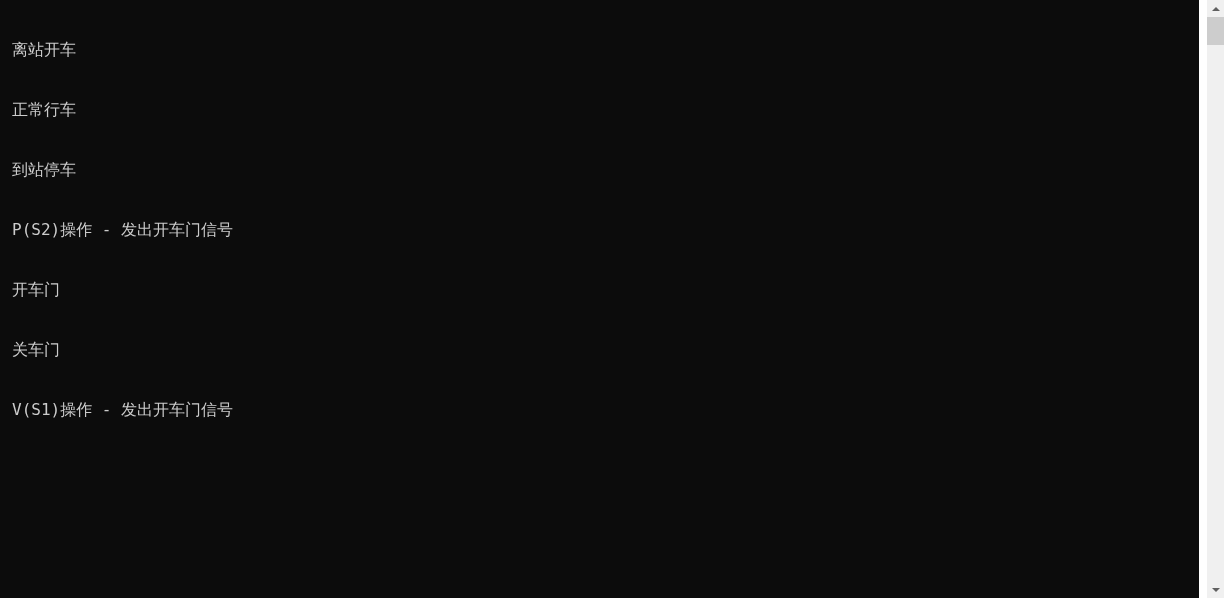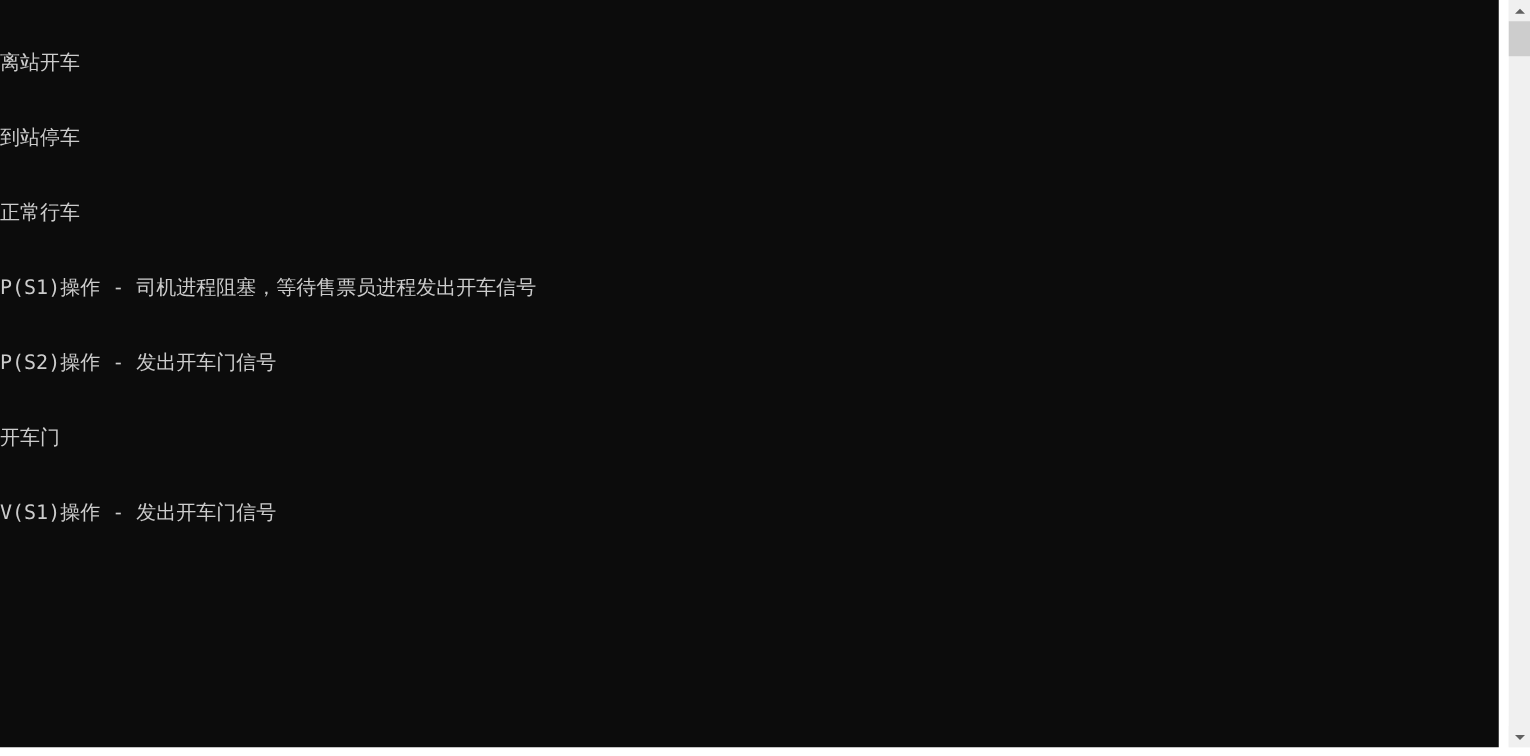--- a/index.html
+++ b/index.html
@@ -29,21 +29,21 @@
       color: #cccccc;
       font-size: 16px;
       line-height: 20px;
       white-space: pre;
       font-family: "SimSun", "NSimSun", Consolas, monospace;
     }
     .console-line {
       display: block;
       height: 20px;
       line-height: 20px;
-      padding-left: 0px;
+      padding-left: 12px;
     }
     .scrollbar-vertical {
       position: absolute;
       top: 0;
       right: 0;
       width: 17px;
       height: 598px;
       background: #f0f0f0;
     }
     .scrollbar-button-up {
@@ -98,25 +98,25 @@
       height: 7px;
       background: #ffffff;
     }
   </style>
 </head>
 <body>
 
 <div class="console-window">
   <div class="console-content">
     <span class="console-line">离站开车</span>
+    <span class="console-line">正常行车</span>
     <span class="console-line">到站停车</span>
-    <span class="console-line">正常行车</span>
-    <span class="console-line">P(S1)操作 - 司机进程阻塞，等待售票员进程发出开车信号</span>
     <span class="console-line">P(S2)操作 - 发出开车门信号</span>
     <span class="console-line">开车门</span>
+    <span class="console-line">关车门</span>
     <span class="console-line">V(S1)操作 - 发出开车门信号</span>
     
     
     
     
     
     
     
     
     

